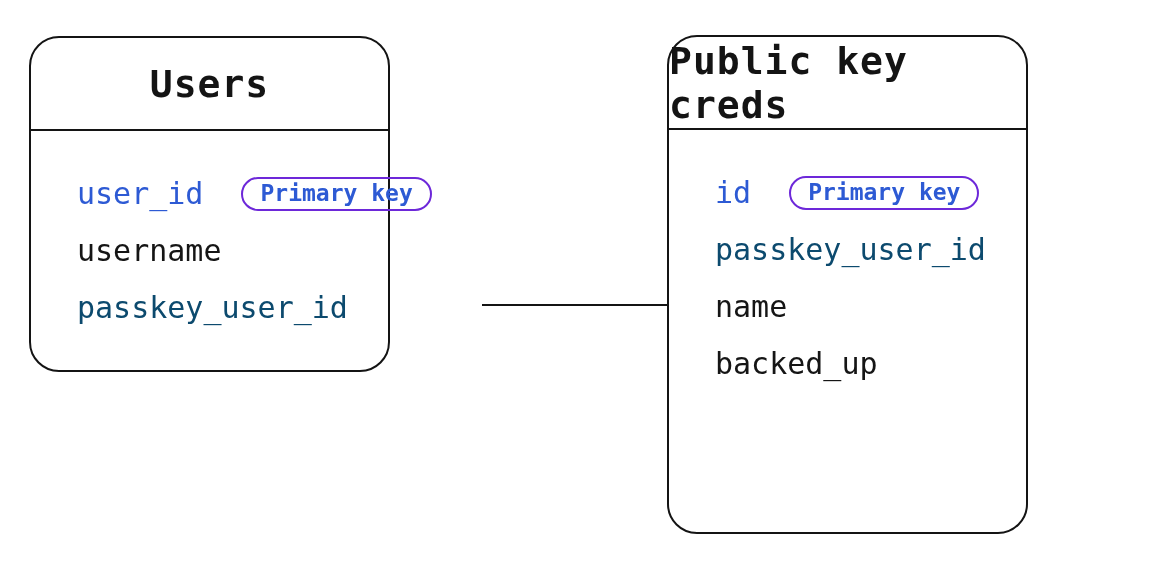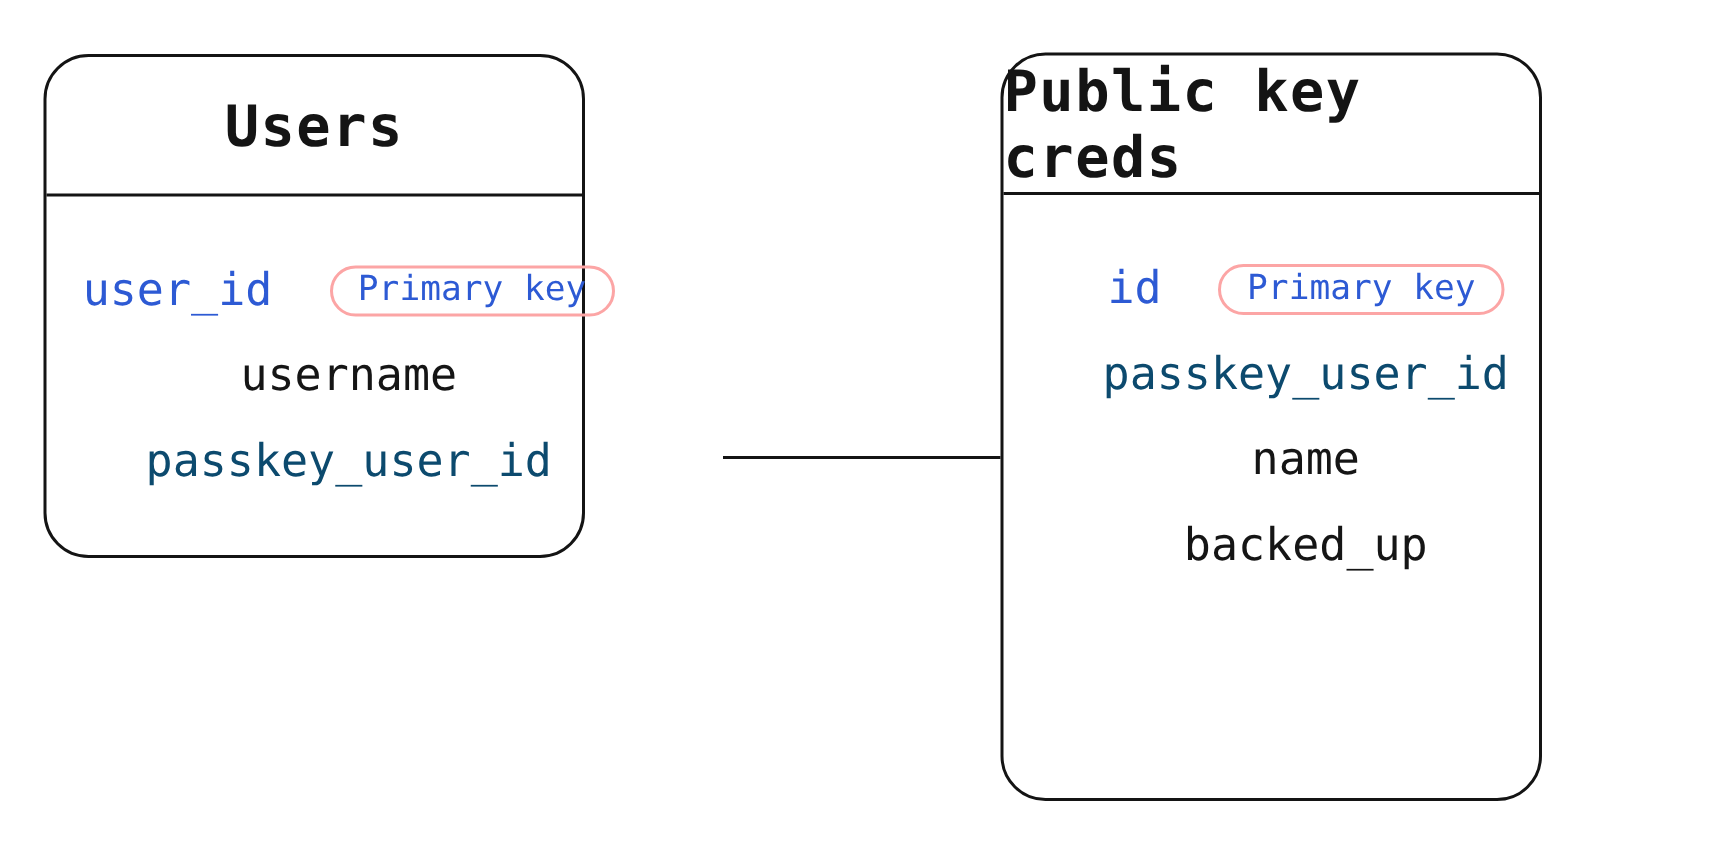--- a/index.html
+++ b/index.html
@@ -48,41 +48,40 @@
     letter-spacing: 1px;
   }
   .table-body {
     padding-top: 34px;
   }
   .field-row {
     height: 57px;
     display: flex;
     align-items: center;
     padding-left: 46px;
-    justify-content: center;
   }
   .field-name {
     font-size: 30px;
     color: #151515;
     white-space: pre;
   }
   .field-name.primary { color: #2D5AD4; }
   .field-name.foreign { color: #0c4a6e; }
   .pk-badge {
     box-sizing: border-box;
     margin-left: 38px;
     height: 34px;
     display: inline-flex;
     align-items: center;
     padding: 0 17px 2px 17px;
-    border: 2px solid #fca5a5;
+    border: 2px solid #6d28d9;
     border-radius: 17px;
     color: #2D5AD4;
     font-size: 23px;
-    font-weight: normal;
+    font-weight: bold;
     white-space: pre;
   }
   .relationship-line {
     position: absolute;
     left: 482px;
     top: 304px;
     width: 185px;
     height: 0;
     border-top: 2px solid #141414;
   }

